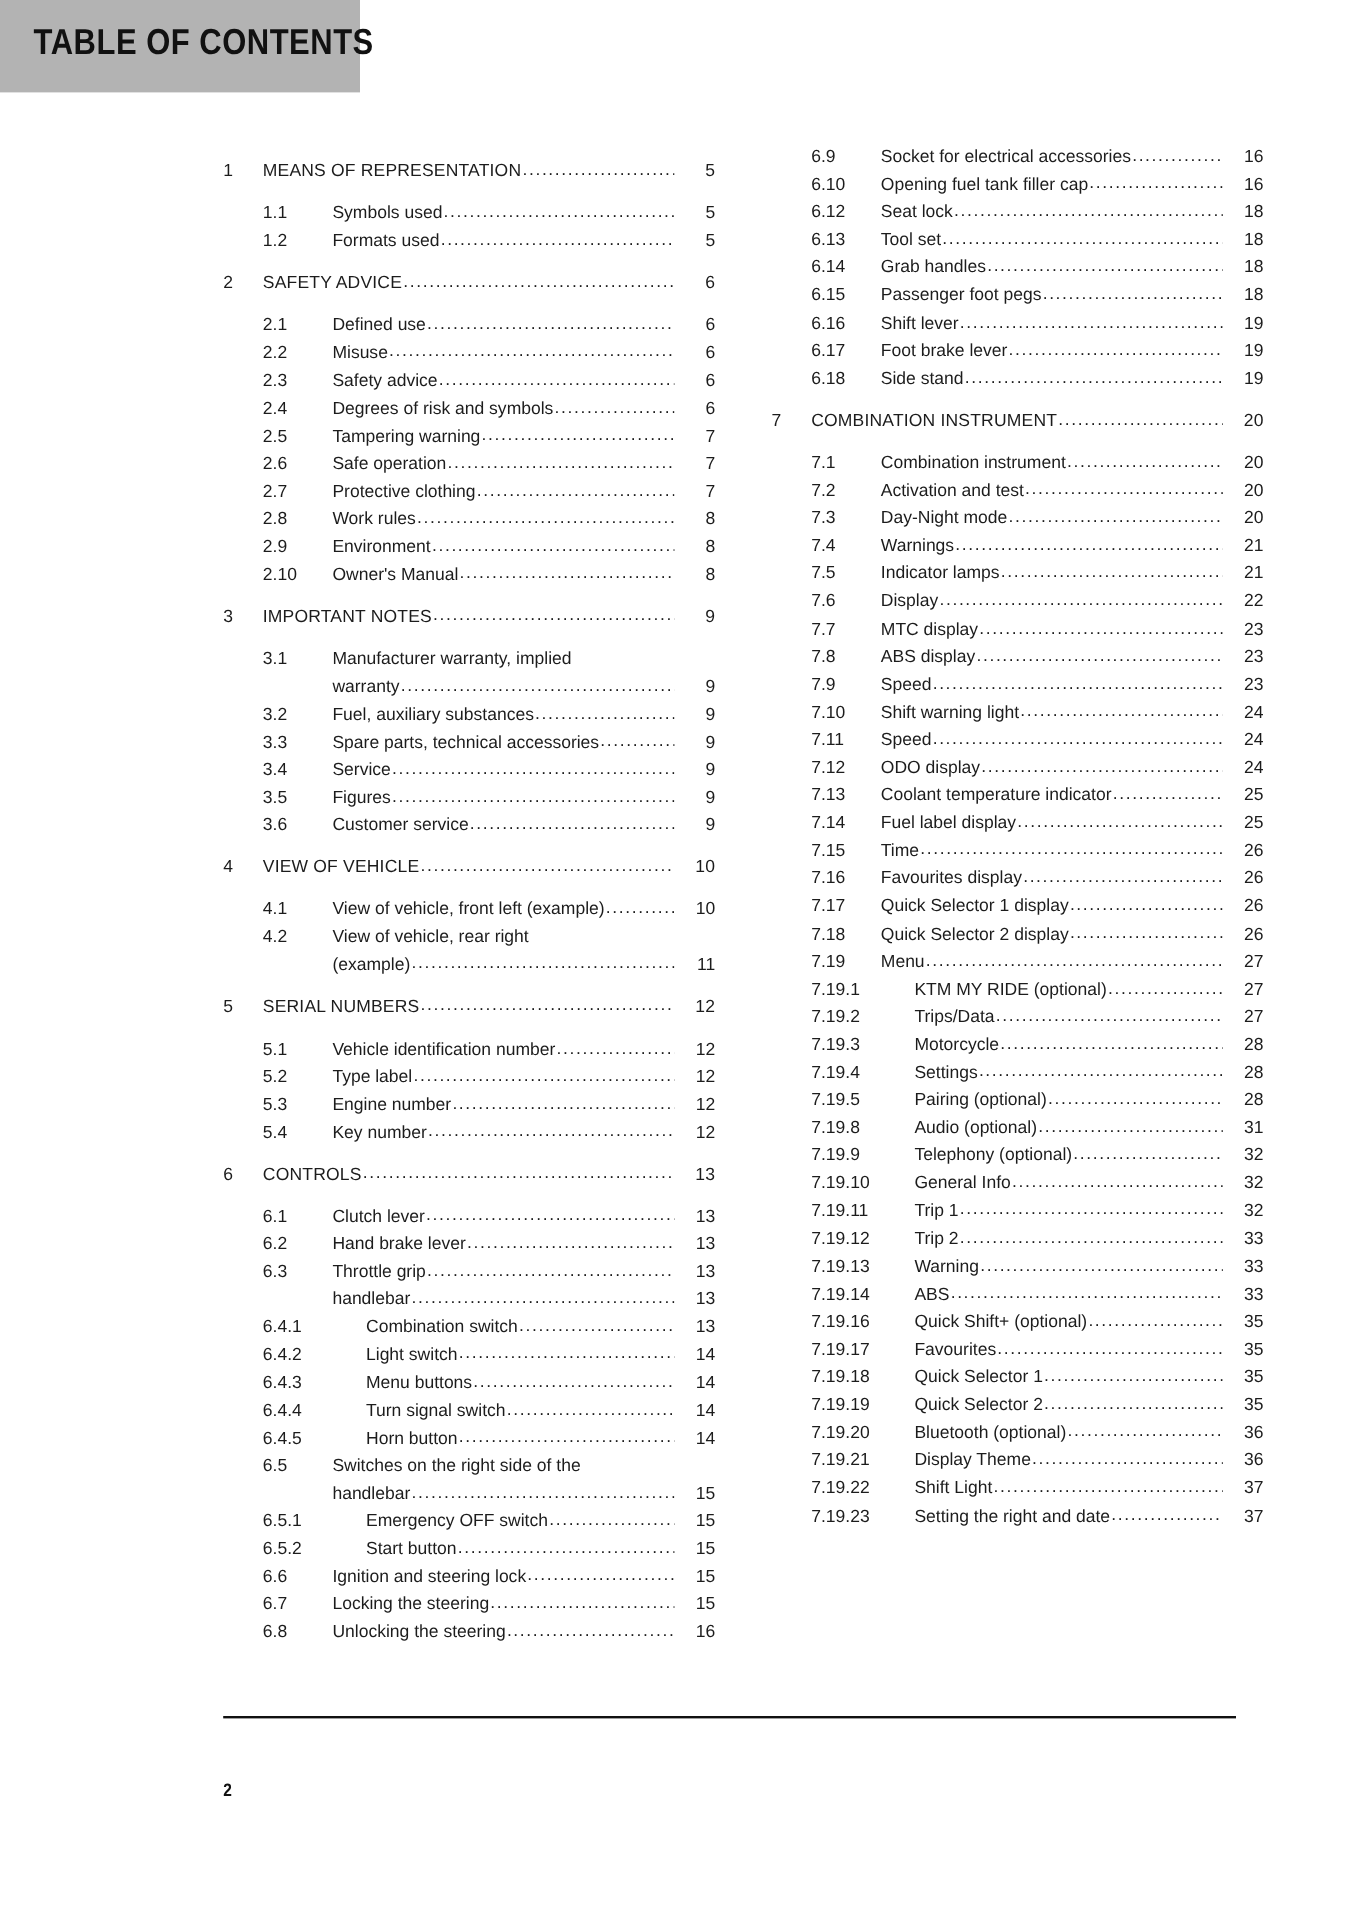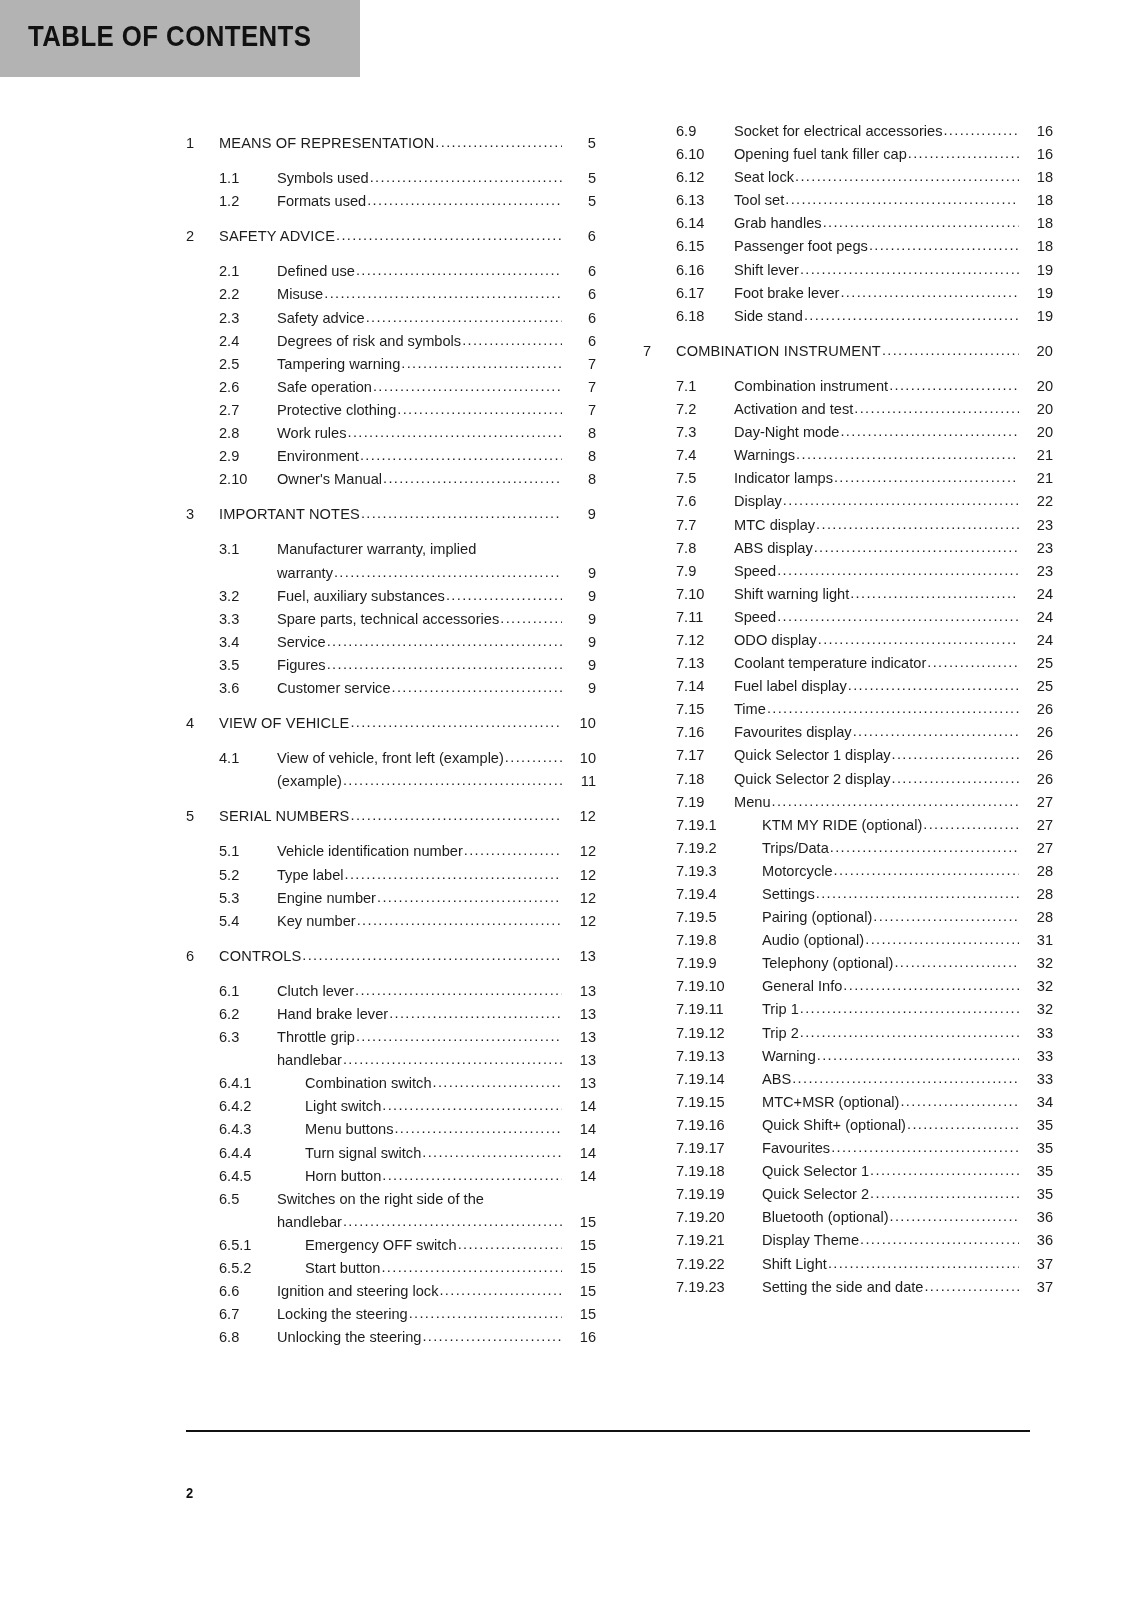--- a/index.html
+++ b/index.html
@@ -14,21 +14,21 @@
     font-family: "Liberation Sans", sans-serif;
     color: #1a1a1a;
     overflow: hidden;
   }
 
   
   #header-banner {
     position: absolute;
     left: 0;
     top: 0;
-    width: 360px;
+    width: 300px;
     height: 77px;
     background: #b3b3b3;
   }
   #page-title {
     position: absolute;
     left: 28px;
     top: 19px;
     font-size: 30px;
     font-weight: bold;
     letter-spacing: 0.5px;
@@ -279,20 +279,26 @@
         <span class="leader"></span>
         <span class="page">10</span>
       </div>
       <div class="spacer-top"></div>
       <div class="toc-row level-2">
         <span class="num">4.1</span>
         <span class="title">View of vehicle, front left (example)</span>
         <span class="leader"></span>
         <span class="page">10</span>
       </div>
+      <div class="toc-row level-2">
+        <span class="num">4.2</span>
+        <span class="title">View of vehicle, rear right</span>
+        <span class="leader blank"></span>
+        <span class="page"></span>
+      </div>
       <div class="toc-row level-2 cont">
         <span class="num"></span>
         <span class="title">(example)</span>
         <span class="leader"></span>
         <span class="page">11</span>
       </div>
       <div class="spacer-top"></div>
       <div class="toc-row level-1">
         <span class="num">5</span>
         <span class="title">SERIAL NUMBERS</span>
@@ -672,26 +678,20 @@
         <span class="leader"></span>
         <span class="page">33</span>
       </div>
       <div class="toc-row level-3">
         <span class="num">7.19.14</span>
         <span class="title">ABS</span>
         <span class="leader"></span>
         <span class="page">33</span>
       </div>
       <div class="toc-row level-3">
-        <span class="num">7.19.15</span>
-        <span class="title">MTC+MSR (optional)</span>
-        <span class="leader"></span>
-        <span class="page">34</span>
-      </div>
-      <div class="toc-row level-3">
         <span class="num">7.19.16</span>
         <span class="title">Quick Shift+ (optional)</span>
         <span class="leader"></span>
         <span class="page">35</span>
       </div>
       <div class="toc-row level-3">
         <span class="num">7.19.17</span>
         <span class="title">Favourites</span>
         <span class="leader"></span>
         <span class="page">35</span>
@@ -721,21 +721,21 @@
         <span class="page">36</span>
       </div>
       <div class="toc-row level-3">
         <span class="num">7.19.22</span>
         <span class="title">Shift Light</span>
         <span class="leader"></span>
         <span class="page">37</span>
       </div>
       <div class="toc-row level-3">
         <span class="num">7.19.23</span>
-        <span class="title">Setting the side and date</span>
+        <span class="title">Setting the right and date</span>
         <span class="leader"></span>
         <span class="page">37</span>
       </div>
     </div>
 </div>
 
 <div id="footer-rule"></div>
 <div id="footer-page">2</div>
 
 </body></html>

